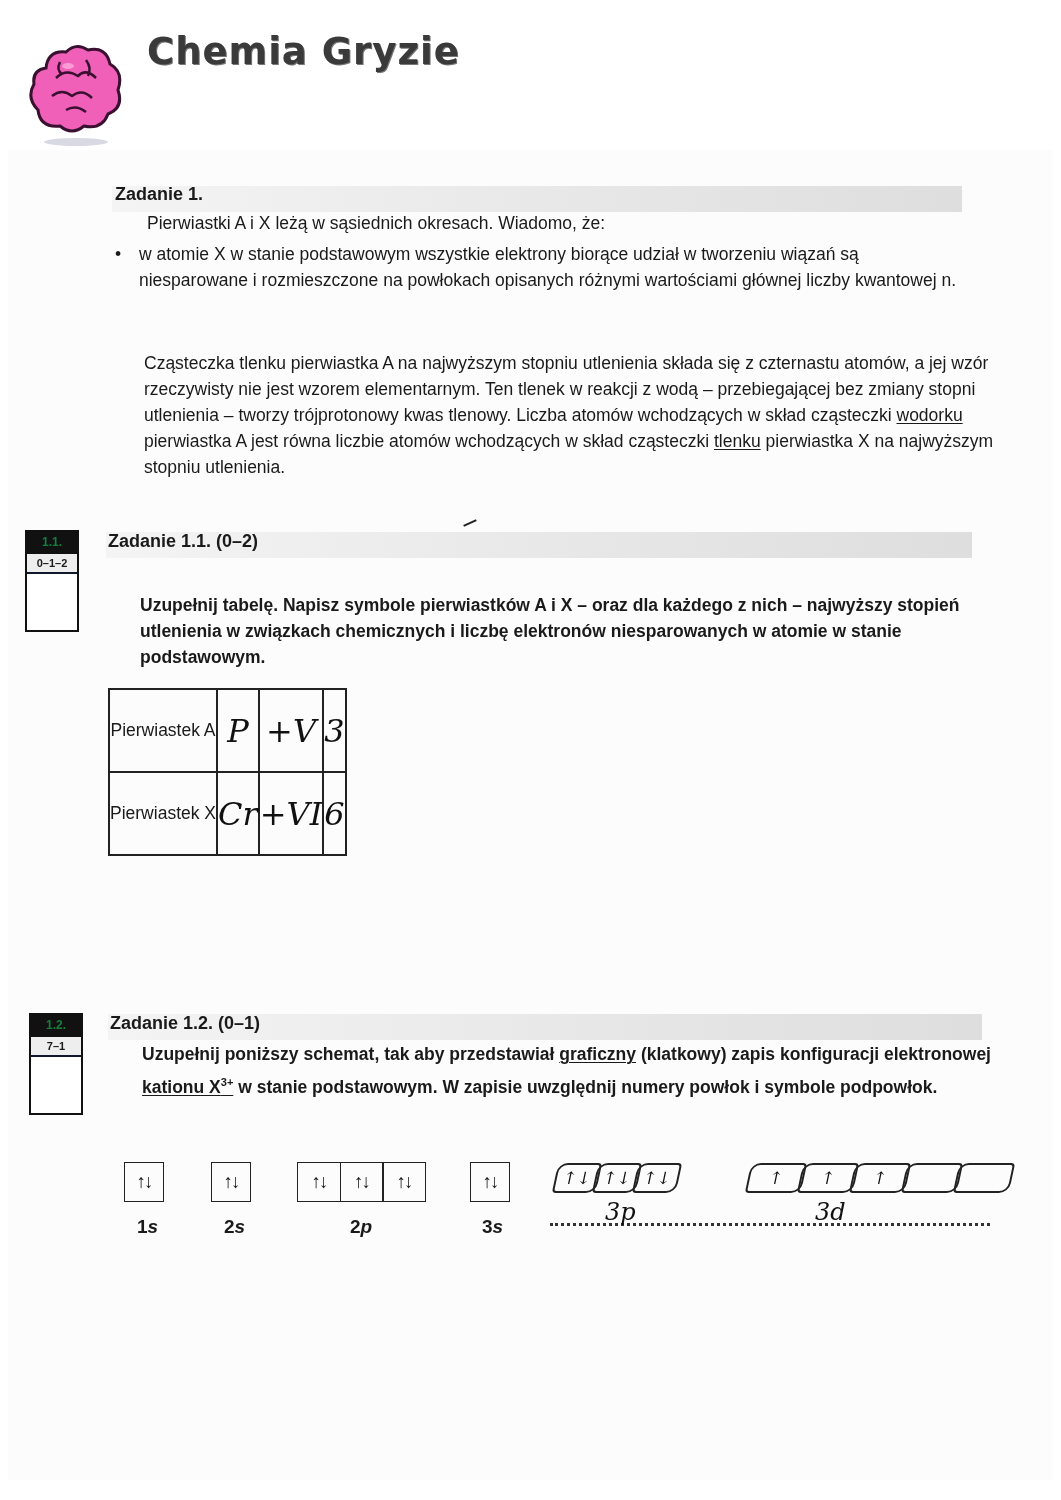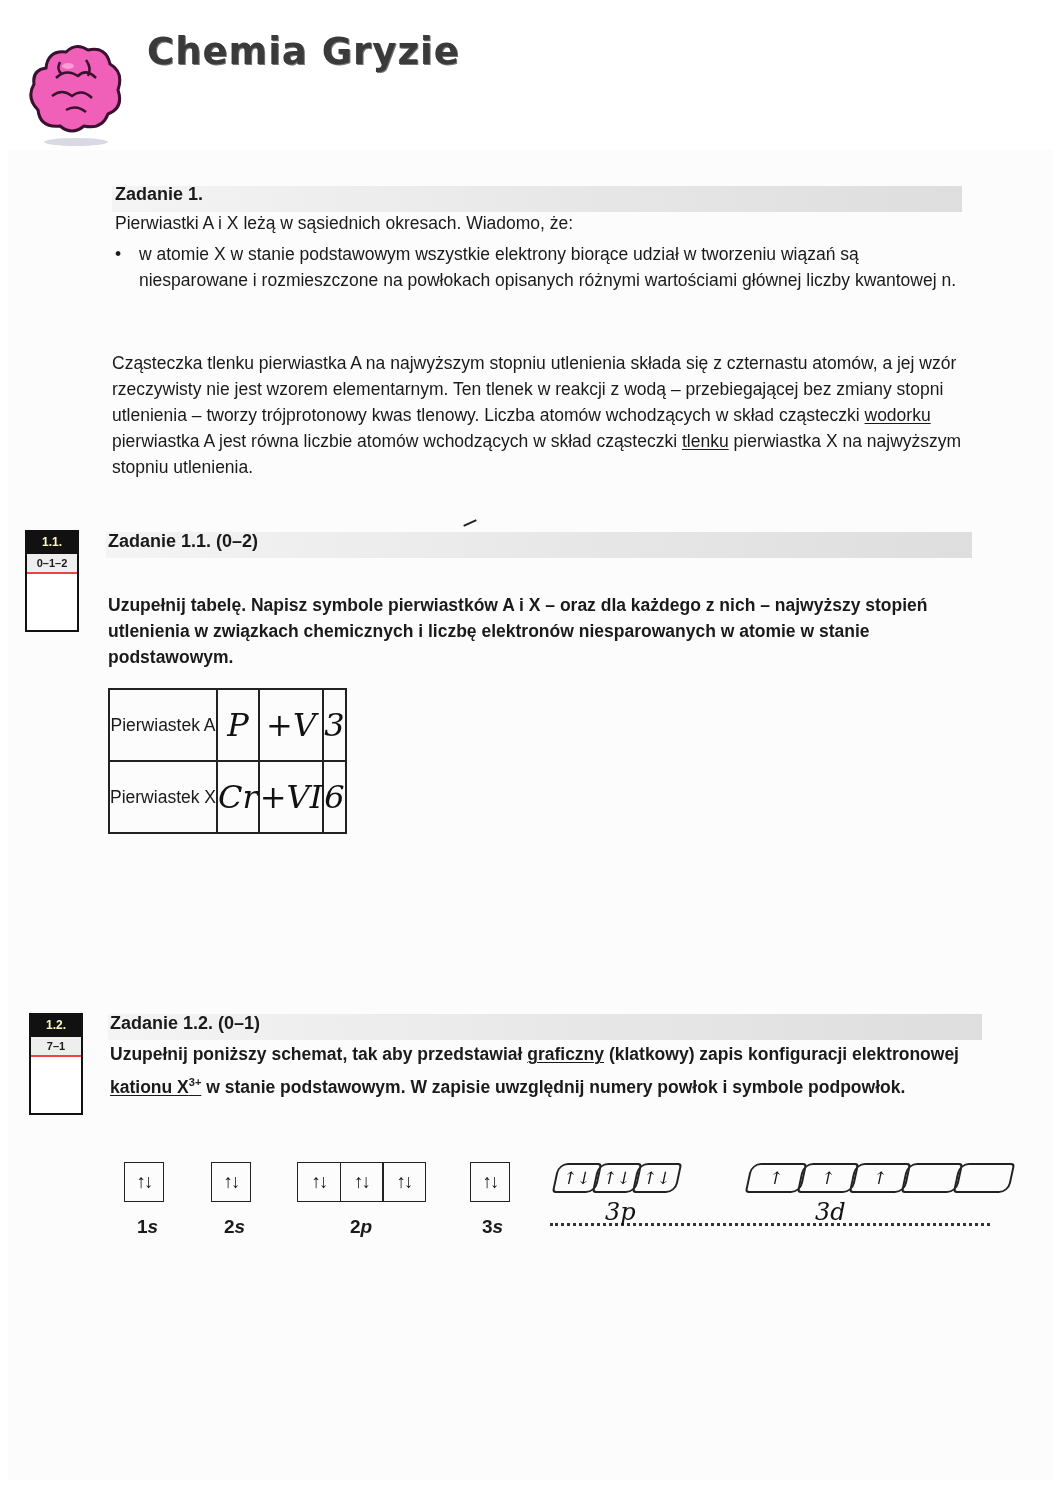--- a/index.html
+++ b/index.html
@@ -23,40 +23,40 @@
   }
   .page {
     position: absolute; left: 8px; top: 150px; width: 1045px; height: 1330px;
     background: #fcfcfc;
   }
   .band {
     position: absolute; height: 26px;
     background: linear-gradient(90deg, #f4f4f4 0%, #e6e6e6 60%, #dedede 100%);
   }
   .h-title { position: absolute; font-weight: bold; font-size: 18px; }
-  .para { position: absolute; font-size: 17.5px; line-height: 26px; }
+  .para { position: absolute; font-size: 17.5px; line-height: 26px; margin-left: 32px; }
   .para.bold { font-weight: bold; }
   .bullet-list { position: absolute; font-size: 17.5px; line-height: 26px; margin: 0; padding: 0; list-style: none; }
   .bullet-list li { position: relative; padding-left: 24px; }
   .bullet-list li::before { content: "•"; position: absolute; left: 0; top: 0; }
   u { text-decoration-thickness: 1px; text-underline-offset: 2px; }
 
   .scorebox { position: absolute; width: 50px; border: 2px solid #111; background: #fff; }
-  .scorebox .num { background: #111; color: #fef9c3; font-weight: bold; font-size: 12px; text-align: center; height: 20px; line-height: 20px; }
-  .scorebox .range { background: #eee; border-top: 2px solid #111; border-bottom: 2px solid #ef4444; font-weight: bold; font-size: 11px; text-align: center; height: 18px; line-height: 18px; }
+  .scorebox .num { background: #111; color: #15803d; font-weight: bold; font-size: 12px; text-align: center; height: 20px; line-height: 20px; }
+  .scorebox .range { background: #eee; border-top: 2px solid #111; border-bottom: 2px solid #0f172a; font-weight: bold; font-size: 11px; text-align: center; height: 18px; line-height: 18px; }
   .scorebox .blank { height: 56px; }
 
   table.answer {
     position: absolute; left: 108px; top: 688px; border-collapse: collapse;
     font-size: 17.5px; text-align: center;
   }
   table.answer td { border: 2px solid #222; padding: 0; }
   table.answer td.empty { border: none; }
   table.answer .hdr { height: 92px; line-height: 27px; }
-  table.answer .row { height: 72px; }
+  table.answer .row { height: 83px; }
   .hand {
     font-family: "DejaVu Serif", serif; font-style: italic; font-size: 32px; color: #111;
   }
 
   .orb { position: absolute; top: 1162px; height: 40px; display: flex; }
   .orb .cell { width: 40px; height: 40px; border: 1.5px solid #222; box-sizing: border-box; font-size: 19px; font-weight: bold; text-align: center; line-height: 38px; letter-spacing: -2px; margin-left: -1.5px; }
   .orb .cell:first-child { margin-left: 0; }
   .orb-label { position: absolute; top: 1216px; font-weight: bold; font-size: 19px; }
   .orb-label i { font-style: italic; }
 

